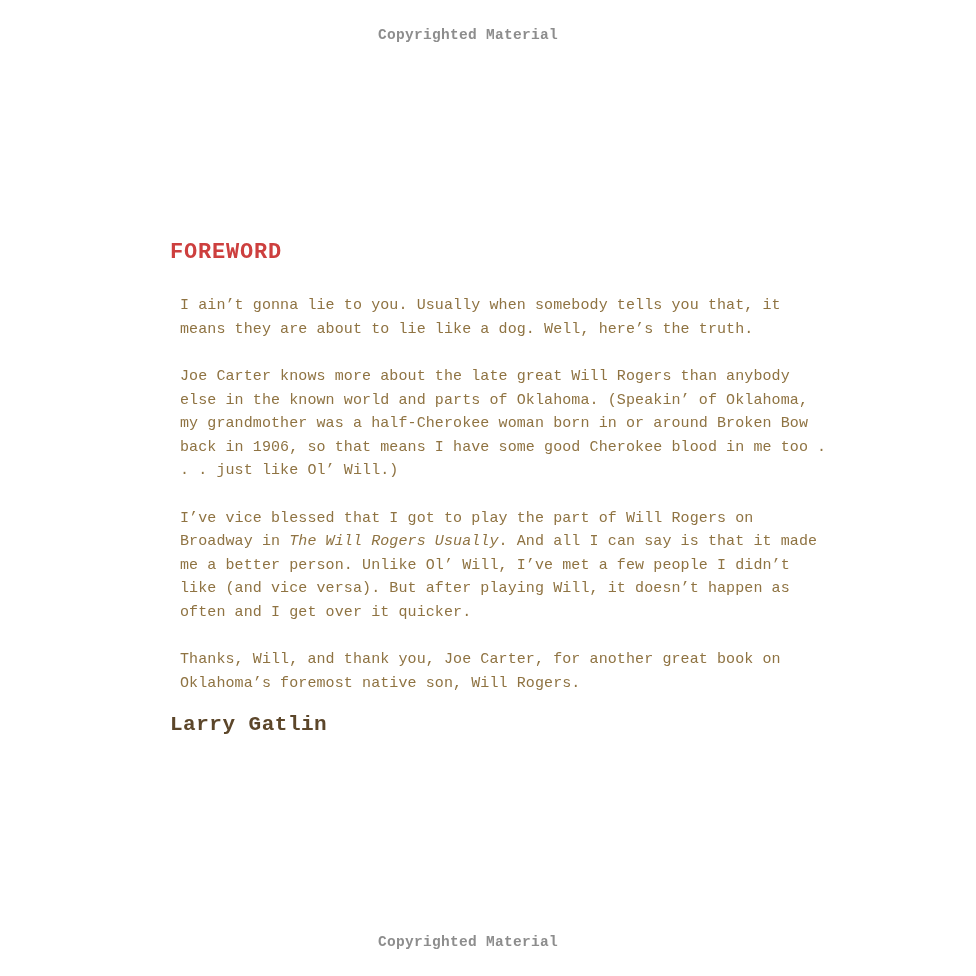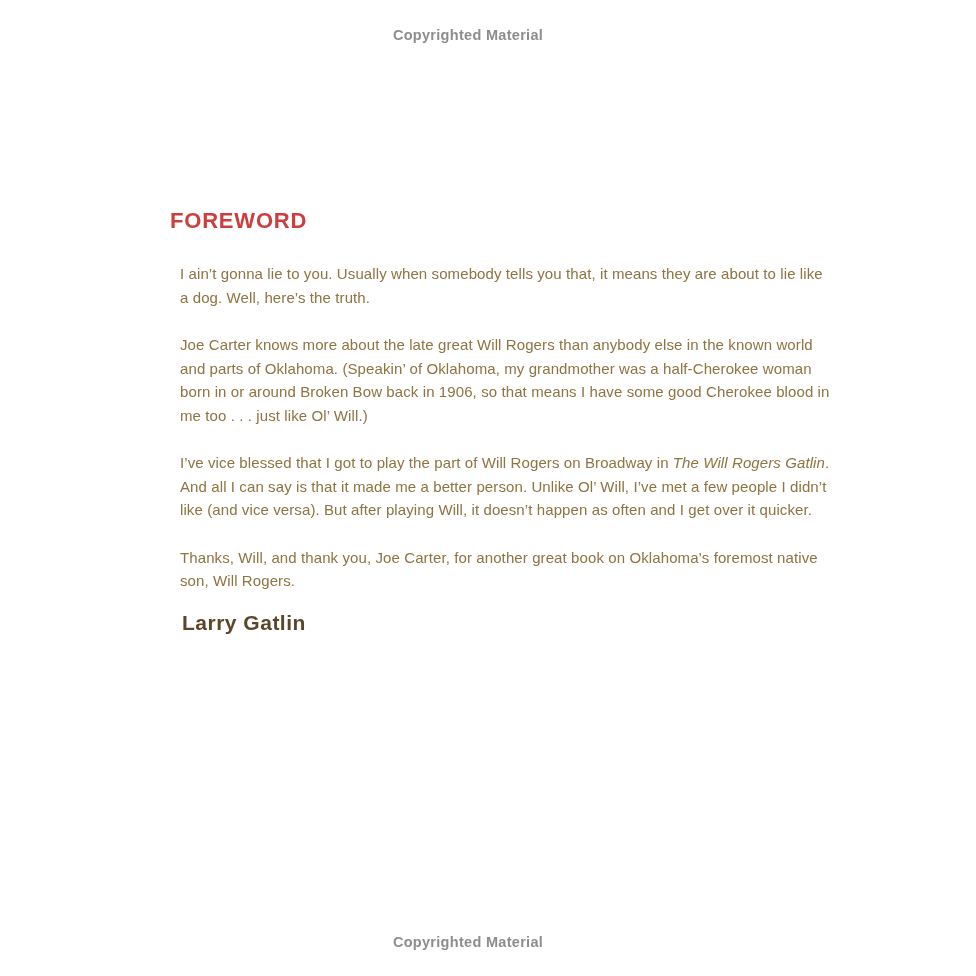--- a/index.html
+++ b/index.html
@@ -5,39 +5,39 @@
   html, body {
     margin: 0;
     padding: 0;
     background: #ffffff;
   }
   .page {
     position: relative;
     width: 936px;
     height: 976px;
     background: var(--page-bg, #ffffff);
-    font-family: Liberation Sans, sans-serif;
+    font-family: Liberation Mono, monospace;
     overflow: hidden;
   }
   .copyright {
     position: absolute;
     left: 0;
     width: 100%;
     text-align: center;
     font-size: 14.5px;
     font-weight: 700;
     letter-spacing: 0.3px;
     color: var(--copyright-gray, #8d8d8d);
   }
   .copyright.top { top: 27px; }
   .copyright.bottom { top: 934px; }
   .content {
     position: absolute;
     left: 170px;
-    top: 210px;
+    top: 242px;
     width: 664px;
   }
   .heading {
     margin: 0 0 30px 0;
     font-size: 22px;
     line-height: 22px;
     font-weight: 700;
     font-stretch: condensed;
     letter-spacing: 0.8px;
     color: var(--heading-red, #cd3f3e);
@@ -45,21 +45,21 @@
   .body-copy p {
     margin: 0 0 24px 10px;
     font-size: 15px;
     line-height: 23.5px;
     letter-spacing: 0.1px;
     color: var(--body-brown, #8f7342);
   }
   .body-copy p:last-child { margin-bottom: 0; }
   .body-copy em { font-style: italic; }
   .signature {
-    margin: 18px 0 0 12px;
+    margin: 18px 0 0 0;
     font-size: 21px;
     line-height: 24px;
     font-weight: 700;
     font-stretch: condensed;
     letter-spacing: 0.5px;
     color: var(--signature-brown, #5c462a);
   }
 </style>
 </head>
 <body>
@@ -72,21 +72,21 @@
 
     <h1 class="heading">FOREWORD</h1>
 
     <div class="body-copy">
 
       <p><span>I ain’t gonna lie to you. Usually when somebody tells you that, it means they are about to lie like a dog. Well, here’s the truth.</span></p>
 
       <p><span>Joe Carter knows more about the late great Will Rogers than anybody else in the known world and parts of Oklahoma. (Speakin’ of Oklahoma, my grandmother was a half-Cherokee woman born in or around Broken Bow back in 1906, so that means I have some good Cherokee blood in me too . . . just like Ol’ Will.)</span></p>
 
 
-      <p><span>I’ve vice blessed that I got to play the part of Will Rogers on Broadway in </span><em>The Will Rogers Gatlin</em><span>. And all I can say is that it made me a better person. Unlike Ol’ Will, I’ve met a few people I didn’t like (and vice versa). But after playing Will, it doesn’t happen as often and I get over it quicker.</span></p>
+      <p><span>I’ve vice blessed that I got to play the part of Will Rogers on Broadway in </span><em>The Will Rogers Usually</em><span>. And all I can say is that it made me a better person. Unlike Ol’ Will, I’ve met a few people I didn’t like (and vice versa). But after playing Will, it doesn’t happen as often and I get over it quicker.</span></p>
 
       <p><span>Thanks, Will, and thank you, Joe Carter, for another great book on Oklahoma’s foremost native son, Will Rogers.</span></p>
 
     </div>
 
     <h2 class="signature">Larry Gatlin</h2>
 
   </div>
 
   <div class="copyright bottom">Copyrighted Material</div>

